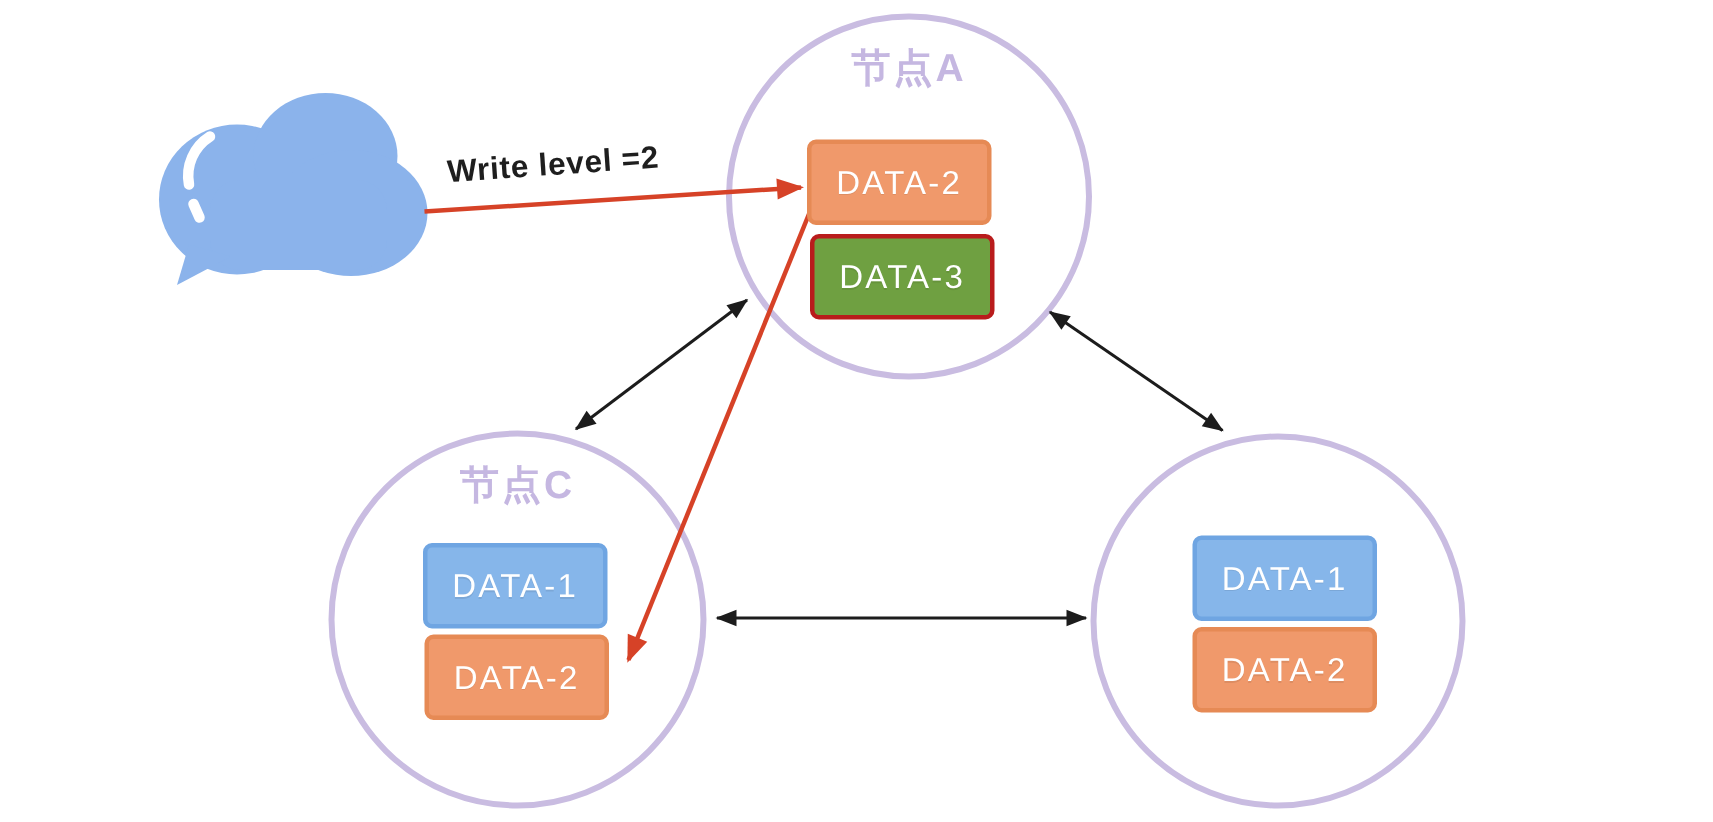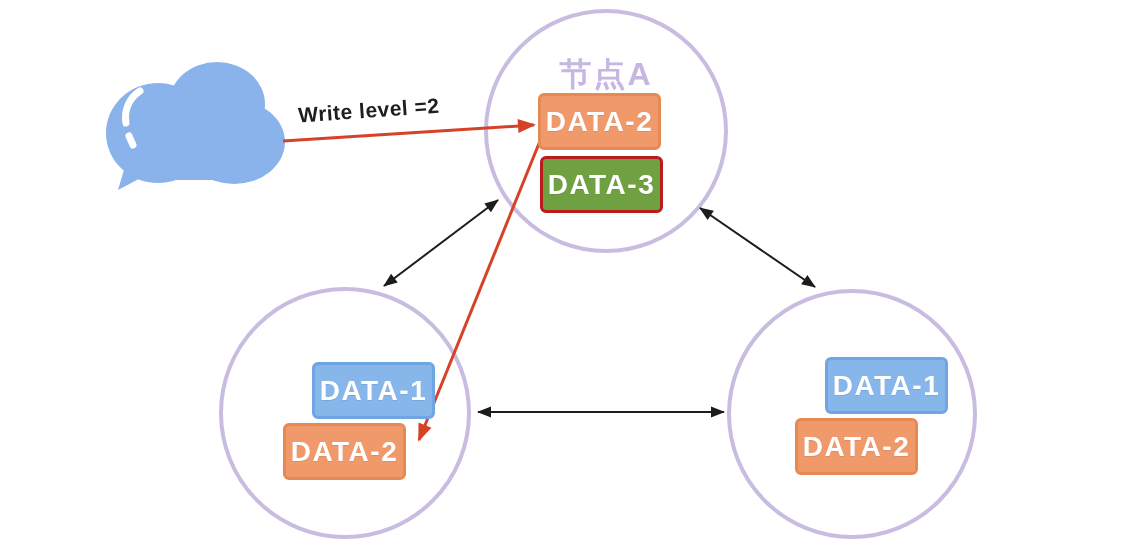--- a/index.html
+++ b/index.html
@@ -15,41 +15,40 @@
     position:absolute;
     border:4px solid #c9bce1;
     border-radius:50%;
     box-sizing:border-box;
     background:transparent;
   }
   .node-label{
     position:absolute;
     text-align:center;
     color:#c5b7e1;
-    font-size:32px;
+    font-size:26px;
     font-weight:bold;
     letter-spacing:2px;
     user-select:none;
-    margin-top:25px;
   }
   .data-block{
     position:absolute;
     width:123px;height:57px;
     box-sizing:border-box;
     border-radius:6px;
     display:flex;align-items:center;justify-content:center;
     color:#ffffff;
-    font-size:28px;
-    font-weight:bold;
+    font-size:22px;
+    font-weight:normal;
     letter-spacing:1.5px;
     text-shadow:0 1px 0 rgba(0,0,0,0.08);
   }
   .block-orange{background:#f0996b;border:3px solid #e68a55;}
   .block-green {background:#6fa041;border:3px solid #b91c1c;}
-  .block-blue  {background:#86b6ea;border:3px solid #6fa5e2;margin-left:30px;}
+  .block-blue  {background:#86b6ea;border:3px solid #6fa5e2;}
   .write-label{
     position:absolute;
     left:298px;top:96px;
     width:215px;
     font-size:21px;
     font-weight:bold;
     color:#1e1e1e;
     transform:rotate(-4deg);
     letter-spacing:0.5px;
     white-space:nowrap;
@@ -95,19 +94,20 @@
 
     <line x1="540" y1="141" x2="419" y2="440" stroke="#d64227" stroke-width="3" marker-end="url(#mred)"></line>
   </svg>
 
   <div class="write-label">Write level =2</div>
 
   <div class="node-label" style="left:484px;top:28px;width:244px;">节点A</div>
   <div class="data-block block-orange" style="left:538px;top:93px;">DATA-2</div>
   <div class="data-block block-green" style="left:540px;top:156px;">DATA-3</div>
 
+  <div class="node-label" style="left:219px;top:306px;width:252px;">节点C</div>
   <div class="data-block block-blue" style="left:282px;top:362px;">DATA-1</div>
   <div class="data-block block-orange" style="left:283px;top:423px;">DATA-2</div>
 
   <div class="data-block block-blue" style="left:795px;top:357px;">DATA-1</div>
   <div class="data-block block-orange" style="left:795px;top:418px;">DATA-2</div>
 
 </div>
 
 </body></html>

